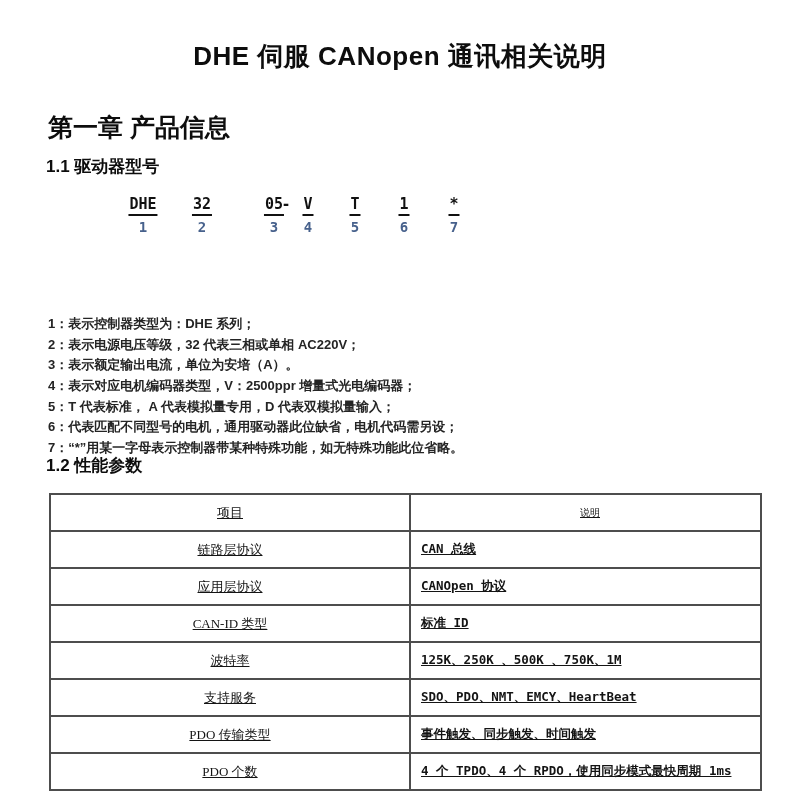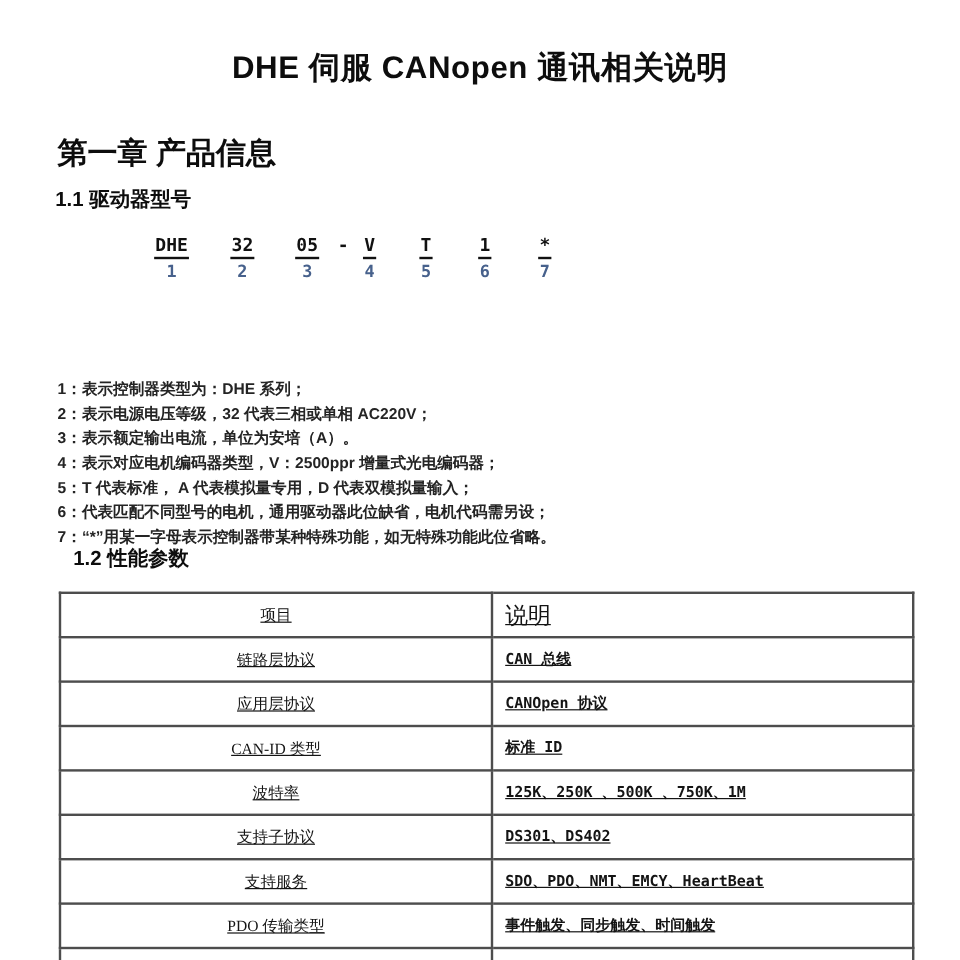--- a/index.html
+++ b/index.html
@@ -19,38 +19,38 @@
 
   .chapter-heading{
     position:absolute;left:48px;top:111px;
     font-size:25px;font-weight:bold;color:#0d0d0d;white-space:nowrap;
   }
 
   .sec-heading{
     position:absolute;left:46px;font-size:17px;font-weight:bold;color:#0d0d0d;white-space:nowrap;
   }
   .sec-heading.s11{top:155px;}
-  .sec-heading.s12{top:454px;margin-left:15px;}
+  .sec-heading.s12{top:454px;}
 
   
   .model{position:absolute;top:196px;left:0;width:800px;height:52px;}
   .seg{
     position:absolute;top:0;transform:translateX(-50%);
     display:flex;flex-direction:column;align-items:center;
   }
   .seg .seg-label{
     font-family:"DejaVu Sans Mono",monospace;font-weight:bold;font-size:15px;
     line-height:17px;color:#111;border-bottom:2px solid #111;padding:0 1px 1px 1px;
   }
   .seg.dash .seg-label{border-bottom:none;padding-bottom:3px;}
   .seg .seg-index{
     margin-top:4px;font-family:"DejaVu Sans Mono",monospace;font-weight:bold;
     font-size:14px;color:#47618c;line-height:15px;
   }
-  .seg.p1{left:143px}.seg.p2{left:202px}.seg.p3{left:256px}.seg.p4{left:286px}
+  .seg.p1{left:143px}.seg.p2{left:202px}.seg.p3{left:274px}.seg.p4{left:286px}
   .seg.p5{left:308px}.seg.p6{left:355px}.seg.p7{left:404px}.seg.p8{left:454px}
 
   
   .notes{position:absolute;left:48px;top:274px;width:720px;margin-top:40px;}
   .note{
     height:20.7px;line-height:20.7px;white-space:nowrap;
     font-size:13px;font-weight:bold;color:#242424;
   }
 
   
@@ -65,21 +65,21 @@
   .params-table td.c1{
     width:356px;text-align:center;
     font-family:"Liberation Serif",serif;font-weight:normal;
   }
   .params-table td.c2{
     padding-left:10px;
     font-family:"DejaVu Sans Mono","Liberation Serif",monospace;
     font-weight:bold;font-size:12.5px;
   }
   .params-table tr.hdr td.c2{
-    font-family:"Liberation Serif",serif;font-weight:normal;font-size:19px;
+    font-family:"Liberation Serif",serif;font-weight:normal;font-size:10px;text-align:center;
   }
 </style>
 </head>
 <body>
 
 <div class="page">
 
   <div class="doc-title">DHE 伺服 CANopen 通讯相关说明</div>
 
   <div class="chapter-heading">第一章 产品信息</div>
@@ -149,24 +149,20 @@
       </tr>
       <tr>
         <td class="c1">CAN-ID 类型</td>
         <td class="c2">标准 ID</td>
       </tr>
       <tr>
         <td class="c1">波特率</td>
         <td class="c2">125K、250K 、500K 、750K、1M</td>
       </tr>
       <tr>
-        <td class="c1">支持子协议</td>
-        <td class="c2">DS301、DS402</td>
-      </tr>
-      <tr>
         <td class="c1">支持服务</td>
         <td class="c2">SDO、PDO、NMT、EMCY、HeartBeat</td>
       </tr>
       <tr>
         <td class="c1">PDO 传输类型</td>
         <td class="c2">事件触发、同步触发、时间触发</td>
       </tr>
       <tr>
         <td class="c1">PDO 个数</td>
         <td class="c2">4 个 TPDO、4 个 RPDO，使用同步模式最快周期 1ms</td>

